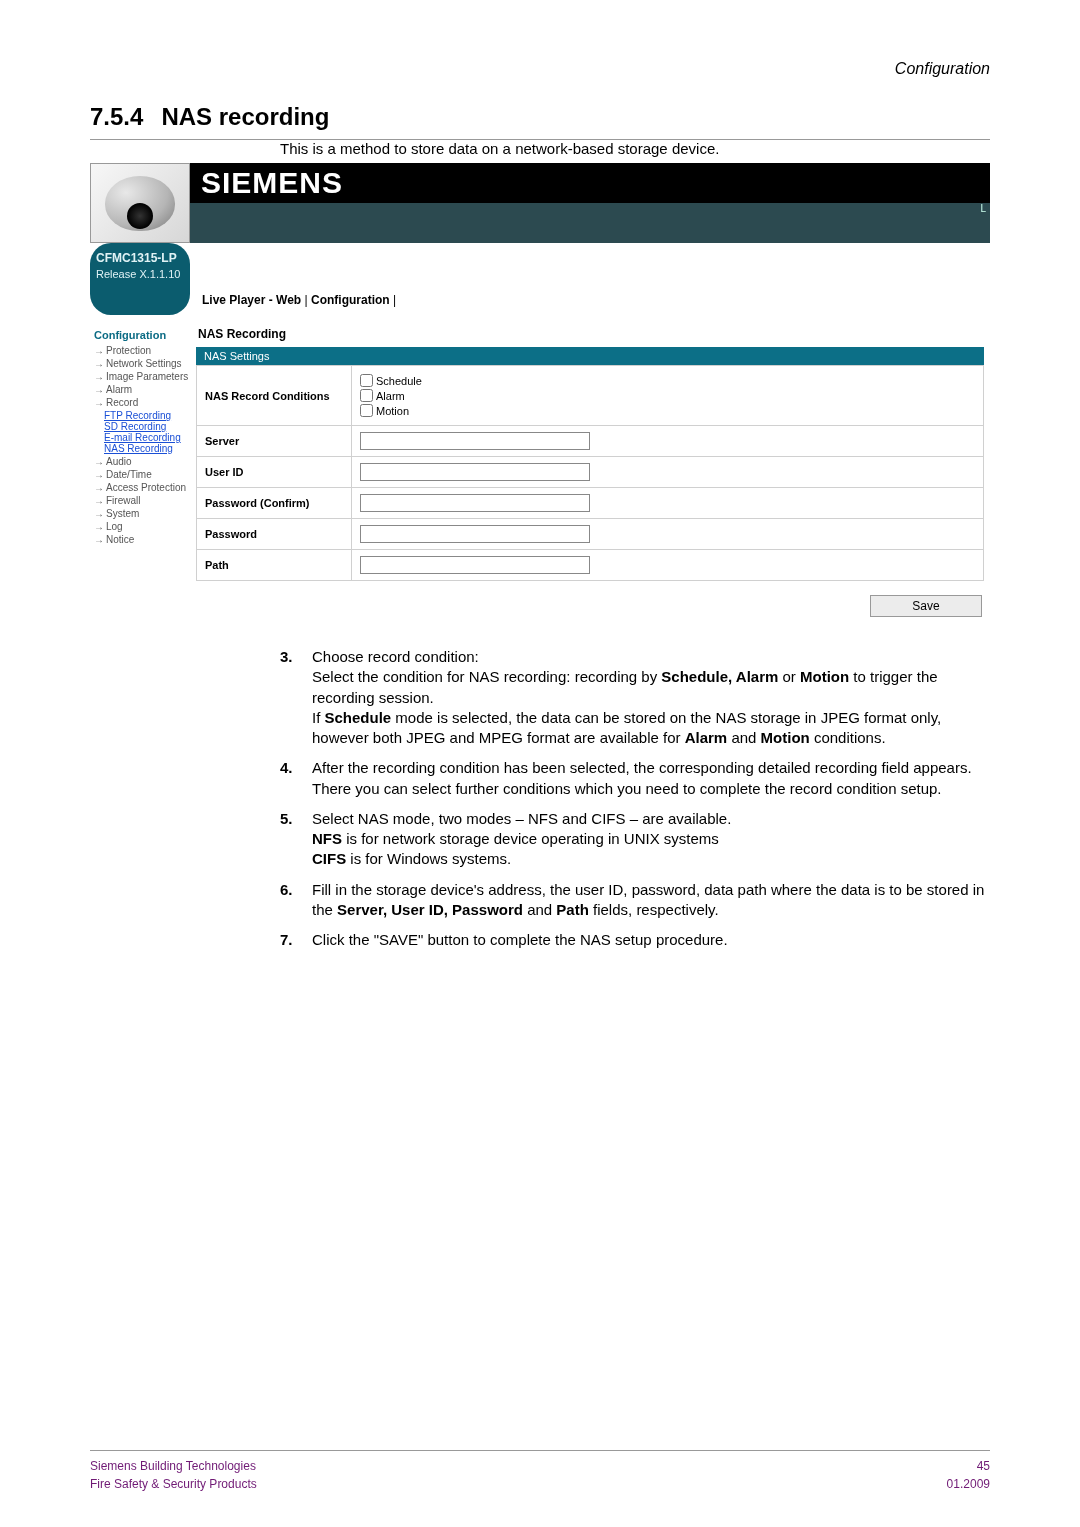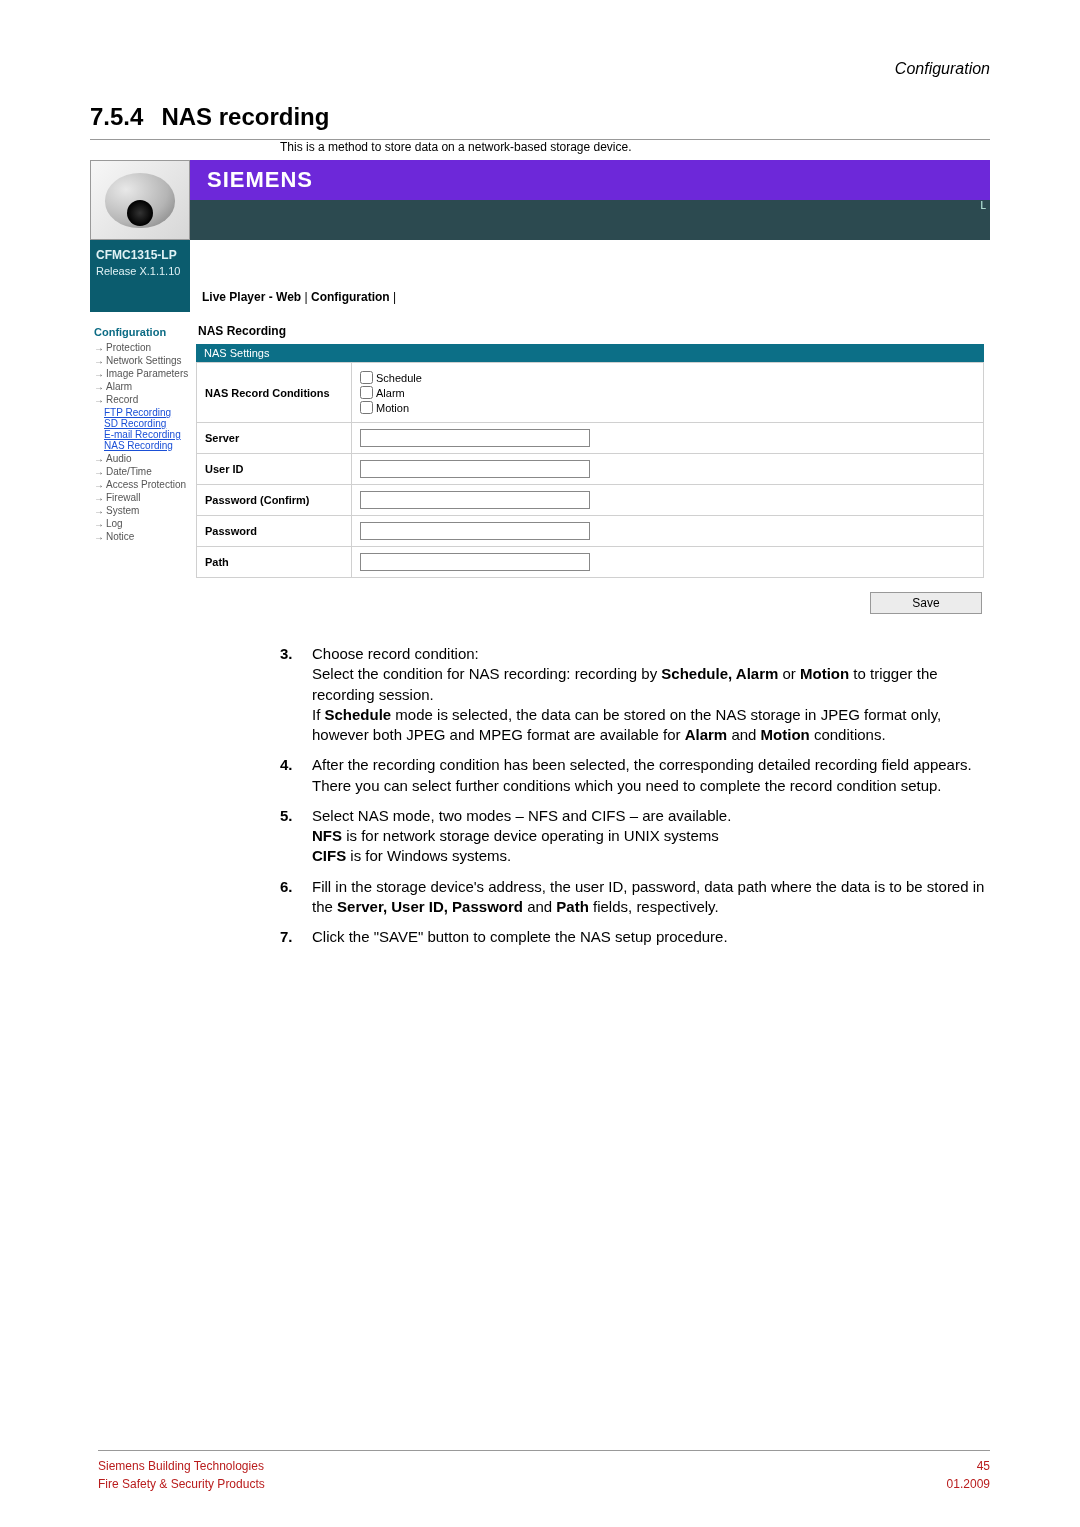--- a/index.html
+++ b/index.html
@@ -19,21 +19,21 @@
   margin-bottom: 25px;
 }
 .section-heading {
   font-size: 24px;
   font-weight: bold;
   padding-bottom: 8px;
   border-bottom: 1px solid #999;
 }
 .section-num { margin-right: 18px; }
 .intro-text {
-  font-size: 12px;
+  font-size: 15px;
   margin-left: 190px;
   margin-bottom: 6px;
 }
 .app-frame {
   width: 100%;
   border: 0;
 }
 .app-top {
   display: flex;
 }
@@ -57,46 +57,47 @@
   content:"";
   position:absolute;
   width:26px;height:26px;
   background:radial-gradient(circle,#333 0%, #000 70%);
   border-radius:50%;
   left:22px; top:27px;
 }
 .siemens-bar {
   flex: 1;
   height: 56px;
-  background: #6d28d9;
+  background: #000000;
   color: #fff;
   font-weight: bold;
-  font-size: 22px;
+  font-size: 30px;
   letter-spacing: 1px;
-  padding-left: 17px;
+  padding-left: 11px;
   display: flex;
   align-items: center;
 }
 .dark-strip {
   flex:1;
   height:24px;
   background:#2c4a50;
   color:#cfe;
   font-size:10px;
   text-align:right;
   padding-right:4px;
 }
 .app-top-right { flex:1; display:flex; flex-direction:column; }
 .model-box {
   width:100px;
   background:#0b5c6e;
   color:#e0f2f5;
   padding:8px 6px 10px 6px;
   font-size: 11px;
   line-height:1.3;
+  border-radius:21px;
 }
 .model-box .model { font-weight:bold; font-size:12px; }
 .breadcrumb-row { display:flex; }
 .breadcrumb {
   flex:1;
   font-size:12px;
   font-weight:bold;
   padding:8px 12px;
   margin-top:42px;
 }
@@ -185,22 +186,21 @@
 .instructions .body { flex:1; }
 .footer {
   position:absolute;
   left:90px; right:90px;
   bottom:34px;
   border-top:1px solid #999;
   padding-top:6px;
   display:flex;
   justify-content:space-between;
   font-size:12px;
-  color:#b91c1c;
-  margin-left:8px;
+  color:#701a75;
 }
 .footer .left { line-height:1.5; }
 .footer .right { text-align:right; line-height:1.5; }
 </style>
 </head>
 <body>
 
 <div class="header-right">Configuration</div>
 
 <div class="section-heading">

